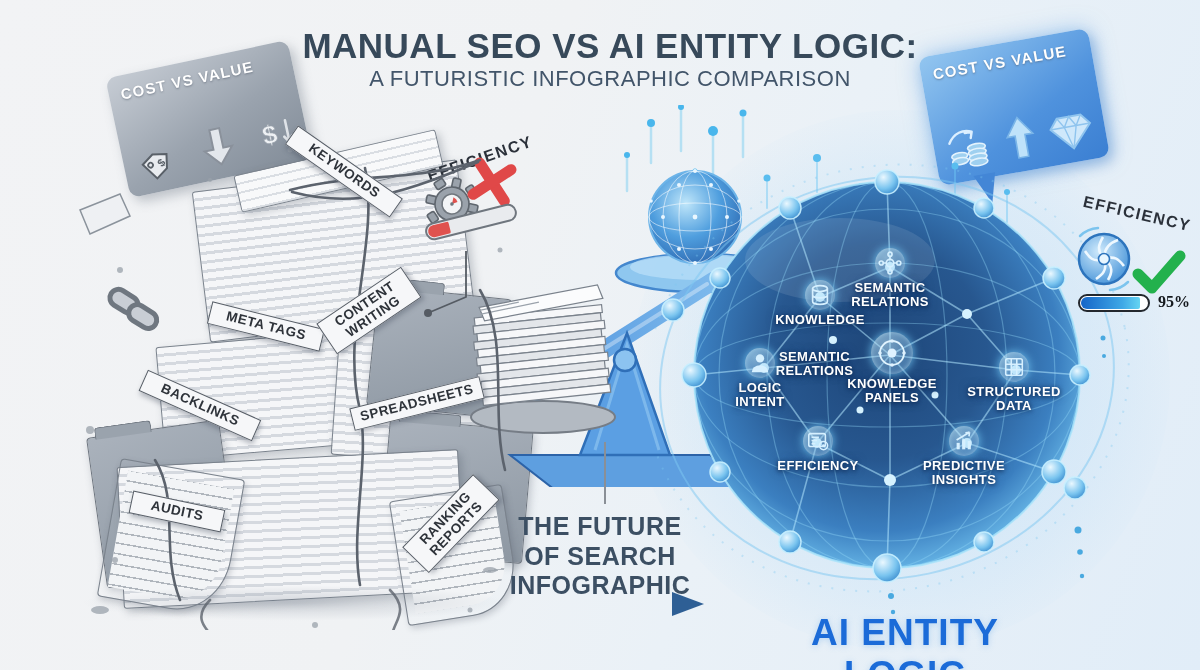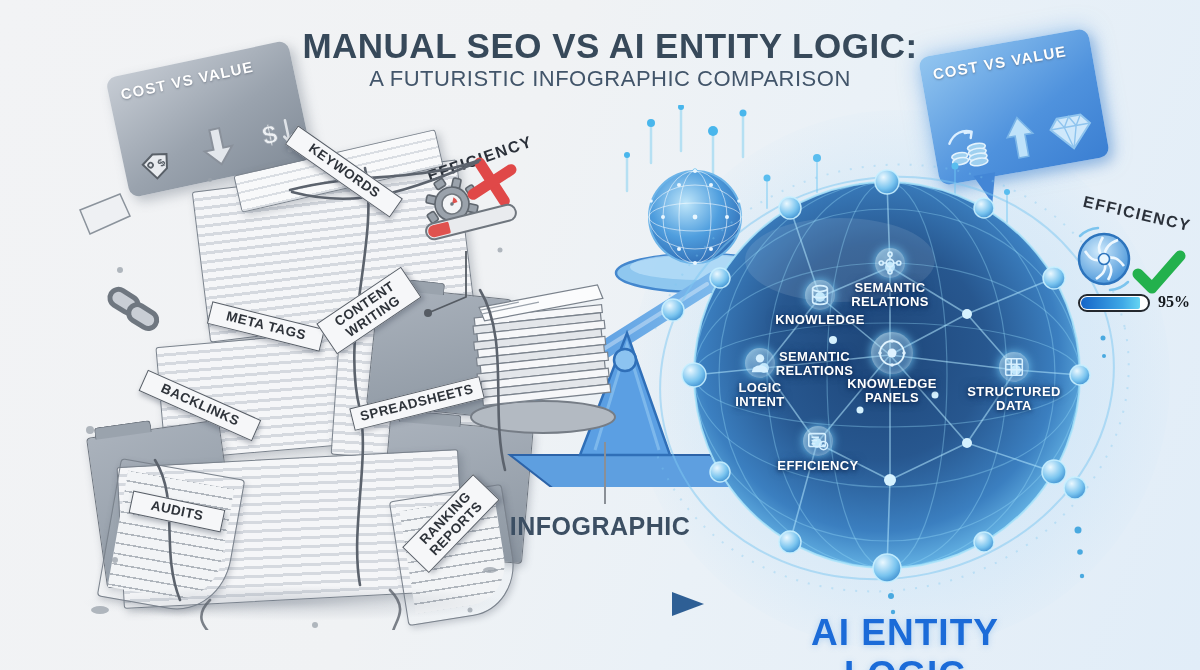--- a/index.html
+++ b/index.html
@@ -273,20 +273,22 @@
         <circle cx="256" cy="144" r="2"></circle>
         <circle cx="240" cy="158" r="2"></circle>
       <circle cx="196" cy="96" r="1.8"></circle>
         <circle cx="284" cy="96" r="1.8"></circle>
     </g>
   </svg>
 
   <div class="abs" style="left:604px;top:442px;width:1.5px;height:62px;background:#8a8f96;"></div>
 
   <div class="abs future">
+    <div>THE FUTURE</div>
+    <div>OF SEARCH</div>
     <div>INFOGRAPHIC</div>
   </div>
   <svg class="abs" style="left:498px;top:588px;" width="210" height="32" viewBox="0 0 210 32">
     <defs>
         <linearGradient id="arrGrad" x1="0" y1="0" x2="1" y2="0">
       <stop offset="0" stop-color="#b9bfc7"></stop>
           <stop offset="1" stop-color="#2e5f95"></stop>
         </linearGradient>
       </defs>
     <line x1="4" y1="16" x2="178" y2="16" stroke="url(#arrGrad)" stroke-width="5"></line>
@@ -495,20 +497,33 @@
     <span class="icon-badge">
       <svg width="24" height="24" viewBox="0 0 26 26" fill="none" stroke="#d6f0ff" stroke-width="1.7">
         <rect x="3" y="5" width="18" height="14" rx="2"></rect>
         <path d="M6 9 L14 9 M6 12.5 L12 12.5 M6 16 L10 16"></path>
         <circle cx="19" cy="18" r="4.4"></circle>
           <circle cx="19" cy="18" r="1.6" fill="#d6f0ff" stroke="none"></circle>
       </svg>
       </span>
     <span>EFFICIENCY</span>
   </div>
+  <div class="sphere-label" style="left:903px;top:426px;width:122px;">
+    <span class="icon-badge">
+      <svg width="24" height="24" viewBox="0 0 26 26">
+        <g fill="#d6f0ff">
+            <rect x="5" y="15" width="3.4" height="7"></rect>
+            <rect x="11" y="11" width="3.4" height="11"></rect>
+            <rect x="17" y="13" width="3.4" height="9"></rect>
+          </g>
+        <path d="M5 12 L19 3.5 M19 3.5 l-4.5 .6 M19 3.5 l-.6 4.5" stroke="#d6f0ff" stroke-width="1.8" fill="none"></path>
+      </svg>
+      </span>
+    <span>PREDICTIVE INSIGHTS</span>
+  </div>
 
   <div class="eff-label" style="left:1082px;top:205px;transform:rotate(13deg);">EFFICIENCY</div>
   <svg class="abs" style="left:1072px;top:226px;" width="64" height="66" viewBox="0 0 64 66">
     <defs>
         <radialGradient id="turbGrad" cx=".4" cy=".35" r=".75">
       <stop offset="0" stop-color="#cfeafc"></stop>
           <stop offset="1" stop-color="#3e8ed6"></stop>
         </radialGradient>
       </defs>
     <path d="M8 10 A 28 28 0 0 1 26 2" stroke="#7cc4ee" stroke-width="2.5" fill="none" stroke-linecap="round"></path>

